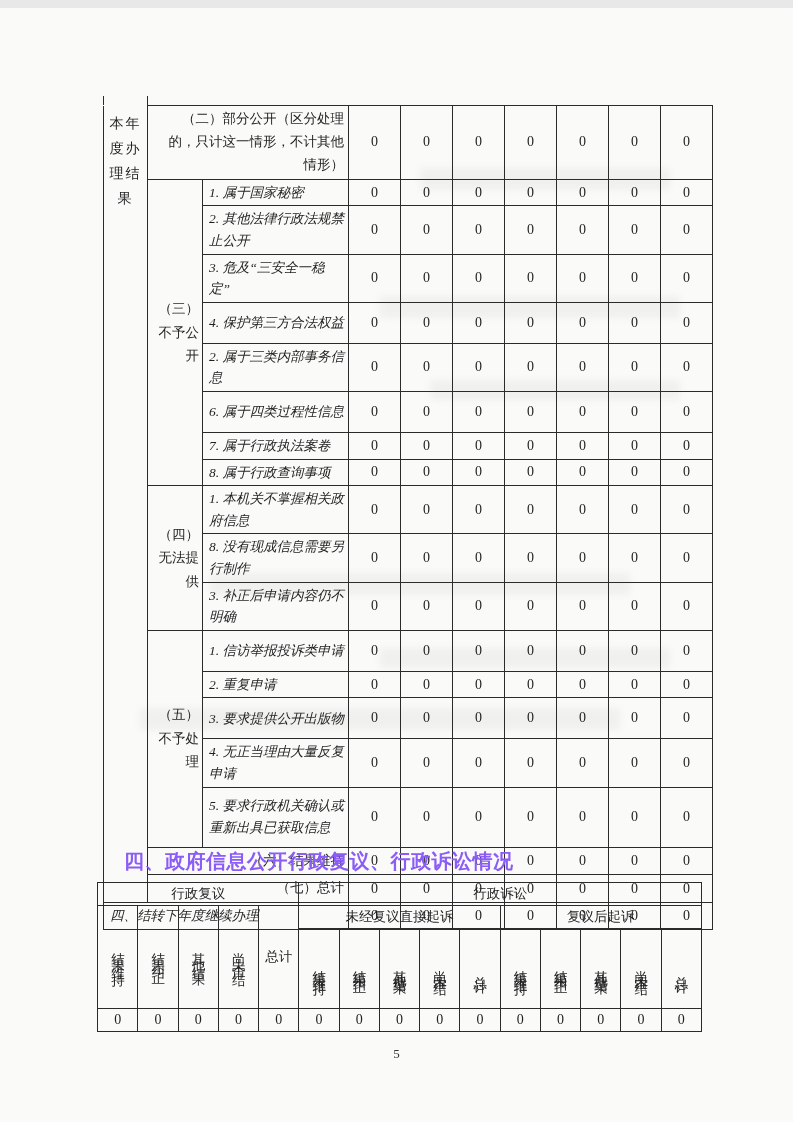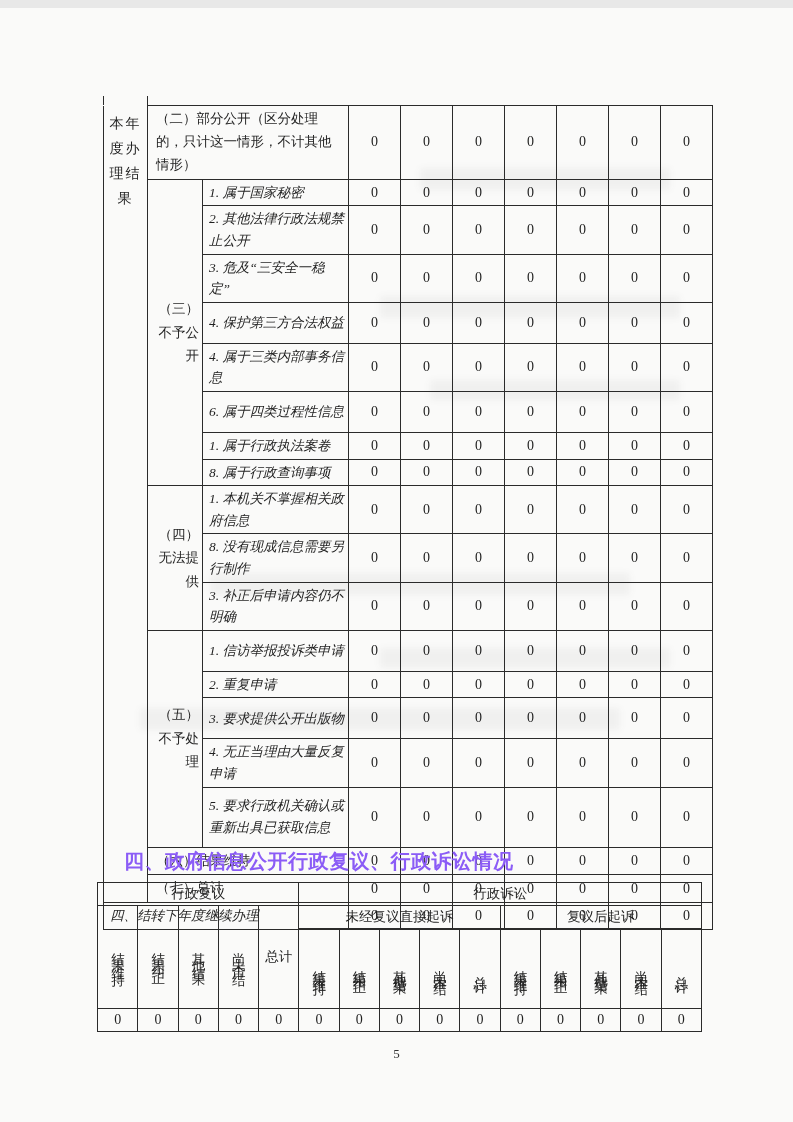--- a/index.html
+++ b/index.html
@@ -59,21 +59,21 @@
     padding: 2px 3px 2px 7px;
     line-height: 1.75;
   }
   .t1 td.lbl {
     text-align: left;
     padding: 2px 4px 2px 6px;
     line-height: 1.6;
     font-style: italic;
   }
   .t1 td.lbl2 {
-    text-align: left;
+    text-align: right;
     padding: 2px 4px 2px 8px;
     line-height: 1.7;
   }
   .rh50 { height: 50px; }
   .rh25 { height: 25px; }
   .rh41 { height: 41px; }
   .rh60 { height: 60px; }
 
   
   .sec-title {
@@ -201,41 +201,41 @@
         <td class="lbl">4. 保护第三方合法权益</td>
       <td class="num">0</td>
             <td class="num">0</td>
             <td class="num">0</td>
             <td class="num">0</td>
             <td class="num">0</td>
             <td class="num">0</td>
             <td class="num">0</td>
           </tr>
       <tr class="rh41">
-        <td class="lbl">4. 属于三类内部事务信息</td>
+        <td class="lbl">2. 属于三类内部事务信息</td>
       <td class="num">0</td>
             <td class="num">0</td>
             <td class="num">0</td>
             <td class="num">0</td>
             <td class="num">0</td>
             <td class="num">0</td>
             <td class="num">0</td>
           </tr>
       <tr class="rh41">
         <td class="lbl">6. 属于四类过程性信息</td>
       <td class="num">0</td>
             <td class="num">0</td>
             <td class="num">0</td>
             <td class="num">0</td>
             <td class="num">0</td>
             <td class="num">0</td>
             <td class="num">0</td>
           </tr>
       <tr class="rh25">
-        <td class="lbl">1. 属于行政执法案卷</td>
+        <td class="lbl">7. 属于行政执法案卷</td>
       <td class="num">0</td>
             <td class="num">0</td>
             <td class="num">0</td>
             <td class="num">0</td>
             <td class="num">0</td>
             <td class="num">0</td>
             <td class="num">0</td>
           </tr>
       <tr class="rh25">
         <td class="lbl">8. 属于行政查询事项</td>

